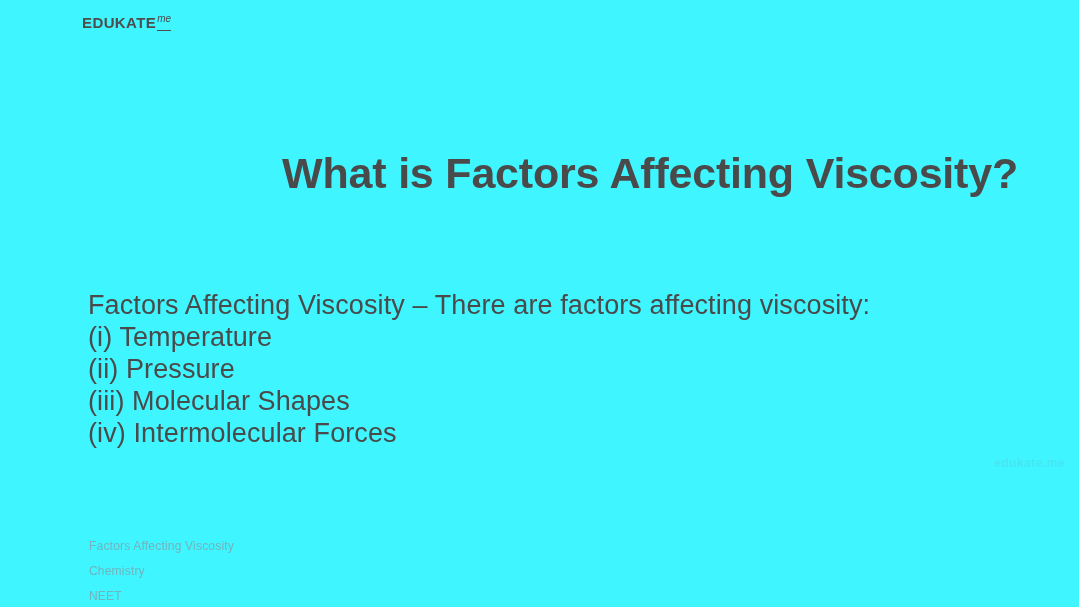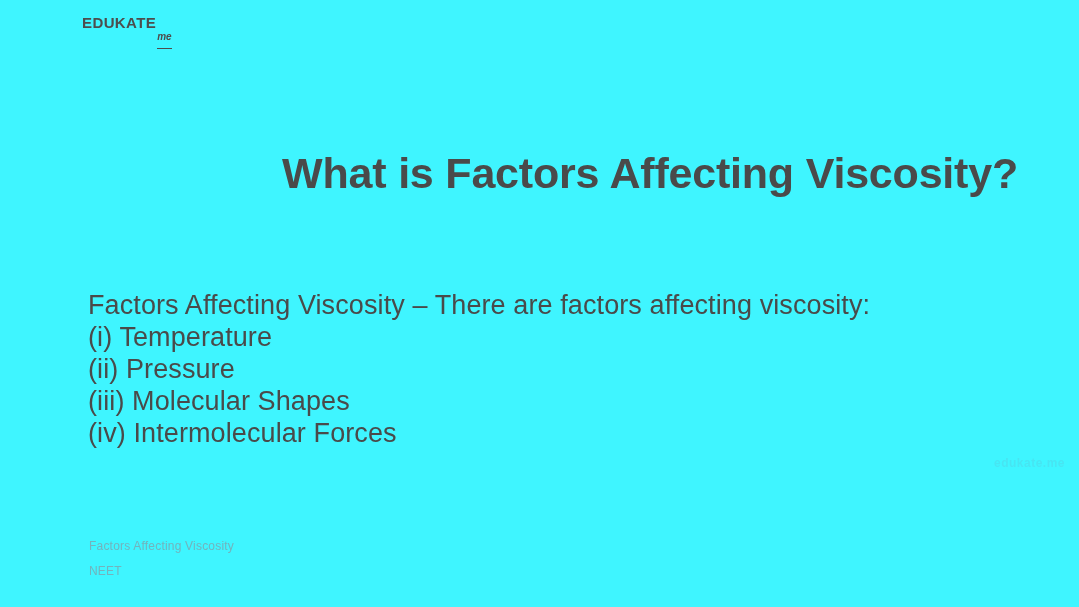--- a/index.html
+++ b/index.html
@@ -33,29 +33,28 @@
   }
   .logo-word {
     font-size: 15px;
     font-weight: 700;
     letter-spacing: 0.4px;
     color: #4d4d4d;
   }
   .logo-sup {
     font-size: 10px;
     font-style: italic;
-    font-weight: 700;
+    font-weight: 400;
     color: #4d4d4d;
     margin-left: 1px;
     position: relative;
     top: -1px;
     border-bottom: 1px solid #4d4d4d;
     padding-bottom: 6px;
     line-height: 1;
-    margin-top: 18px;
   }
 
   
   .title {
     position: absolute;
     left: 88px;
     top: 150px;
     width: 930px;
     font-size: 43px;
     font-weight: 700;
@@ -124,18 +123,19 @@
   <div class="body-block">
     <div class="body-line">Factors Affecting Viscosity – There are factors affecting viscosity:</div>
     <div class="body-line">(i) Temperature</div>
     <div class="body-line">(ii) Pressure</div>
     <div class="body-line">(iii) Molecular Shapes</div>
     <div class="body-line">(iv) Intermolecular Forces</div>
   </div>
 
   <div class="footer">
     <div class="footer-line">Factors Affecting Viscosity</div>
+    <div class="footer-line">Chemistry</div>
     <div class="footer-line">NEET</div>
   </div>
 
   <div class="watermark">edukate.me</div>
 
 </div>
 
 </body></html>

